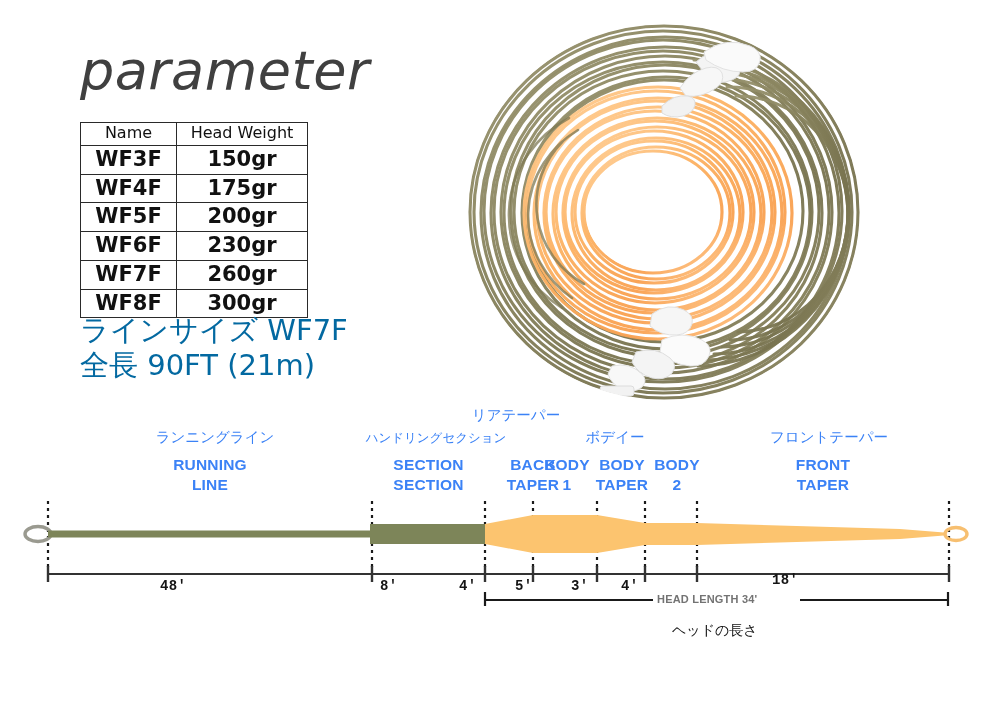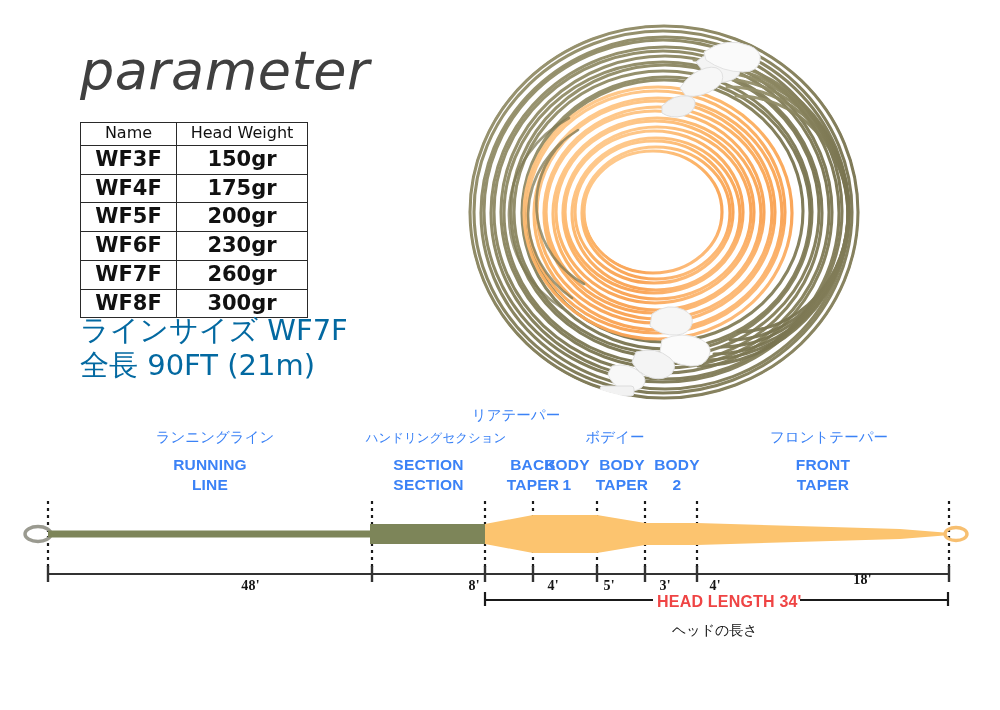--- a/index.html
+++ b/index.html
@@ -72,27 +72,27 @@
   .lbl-jp.small{font-size:12.5px;}
   .lbl-en{
     font-size:15.5px;font-weight:700;
     line-height:1.32;
     letter-spacing:.2px;
     font-family:"Liberation Sans",sans-serif;
   }
   .dim{
     position:absolute;
     font-size:14px;font-weight:700;color:#141414;
-    text-align:right;white-space:nowrap;
-    font-family:Liberation Serif, serif;
+    text-align:left;white-space:nowrap;
+    font-family:Liberation Mono, monospace;
     letter-spacing:.3px;
   }
   .head-len{
     position:absolute;
-    font-size:16px;font-weight:700;color:#ef4444;
+    font-size:11px;font-weight:700;color:#737373;
     white-space:nowrap;
     font-family:"Liberation Sans",sans-serif;
     letter-spacing:.2px;
   }
   .head-jp{
     position:absolute;
     font-size:14px;font-weight:400;color:#111;
     white-space:nowrap;
     font-family:"DejaVu Sans",sans-serif;
   }

